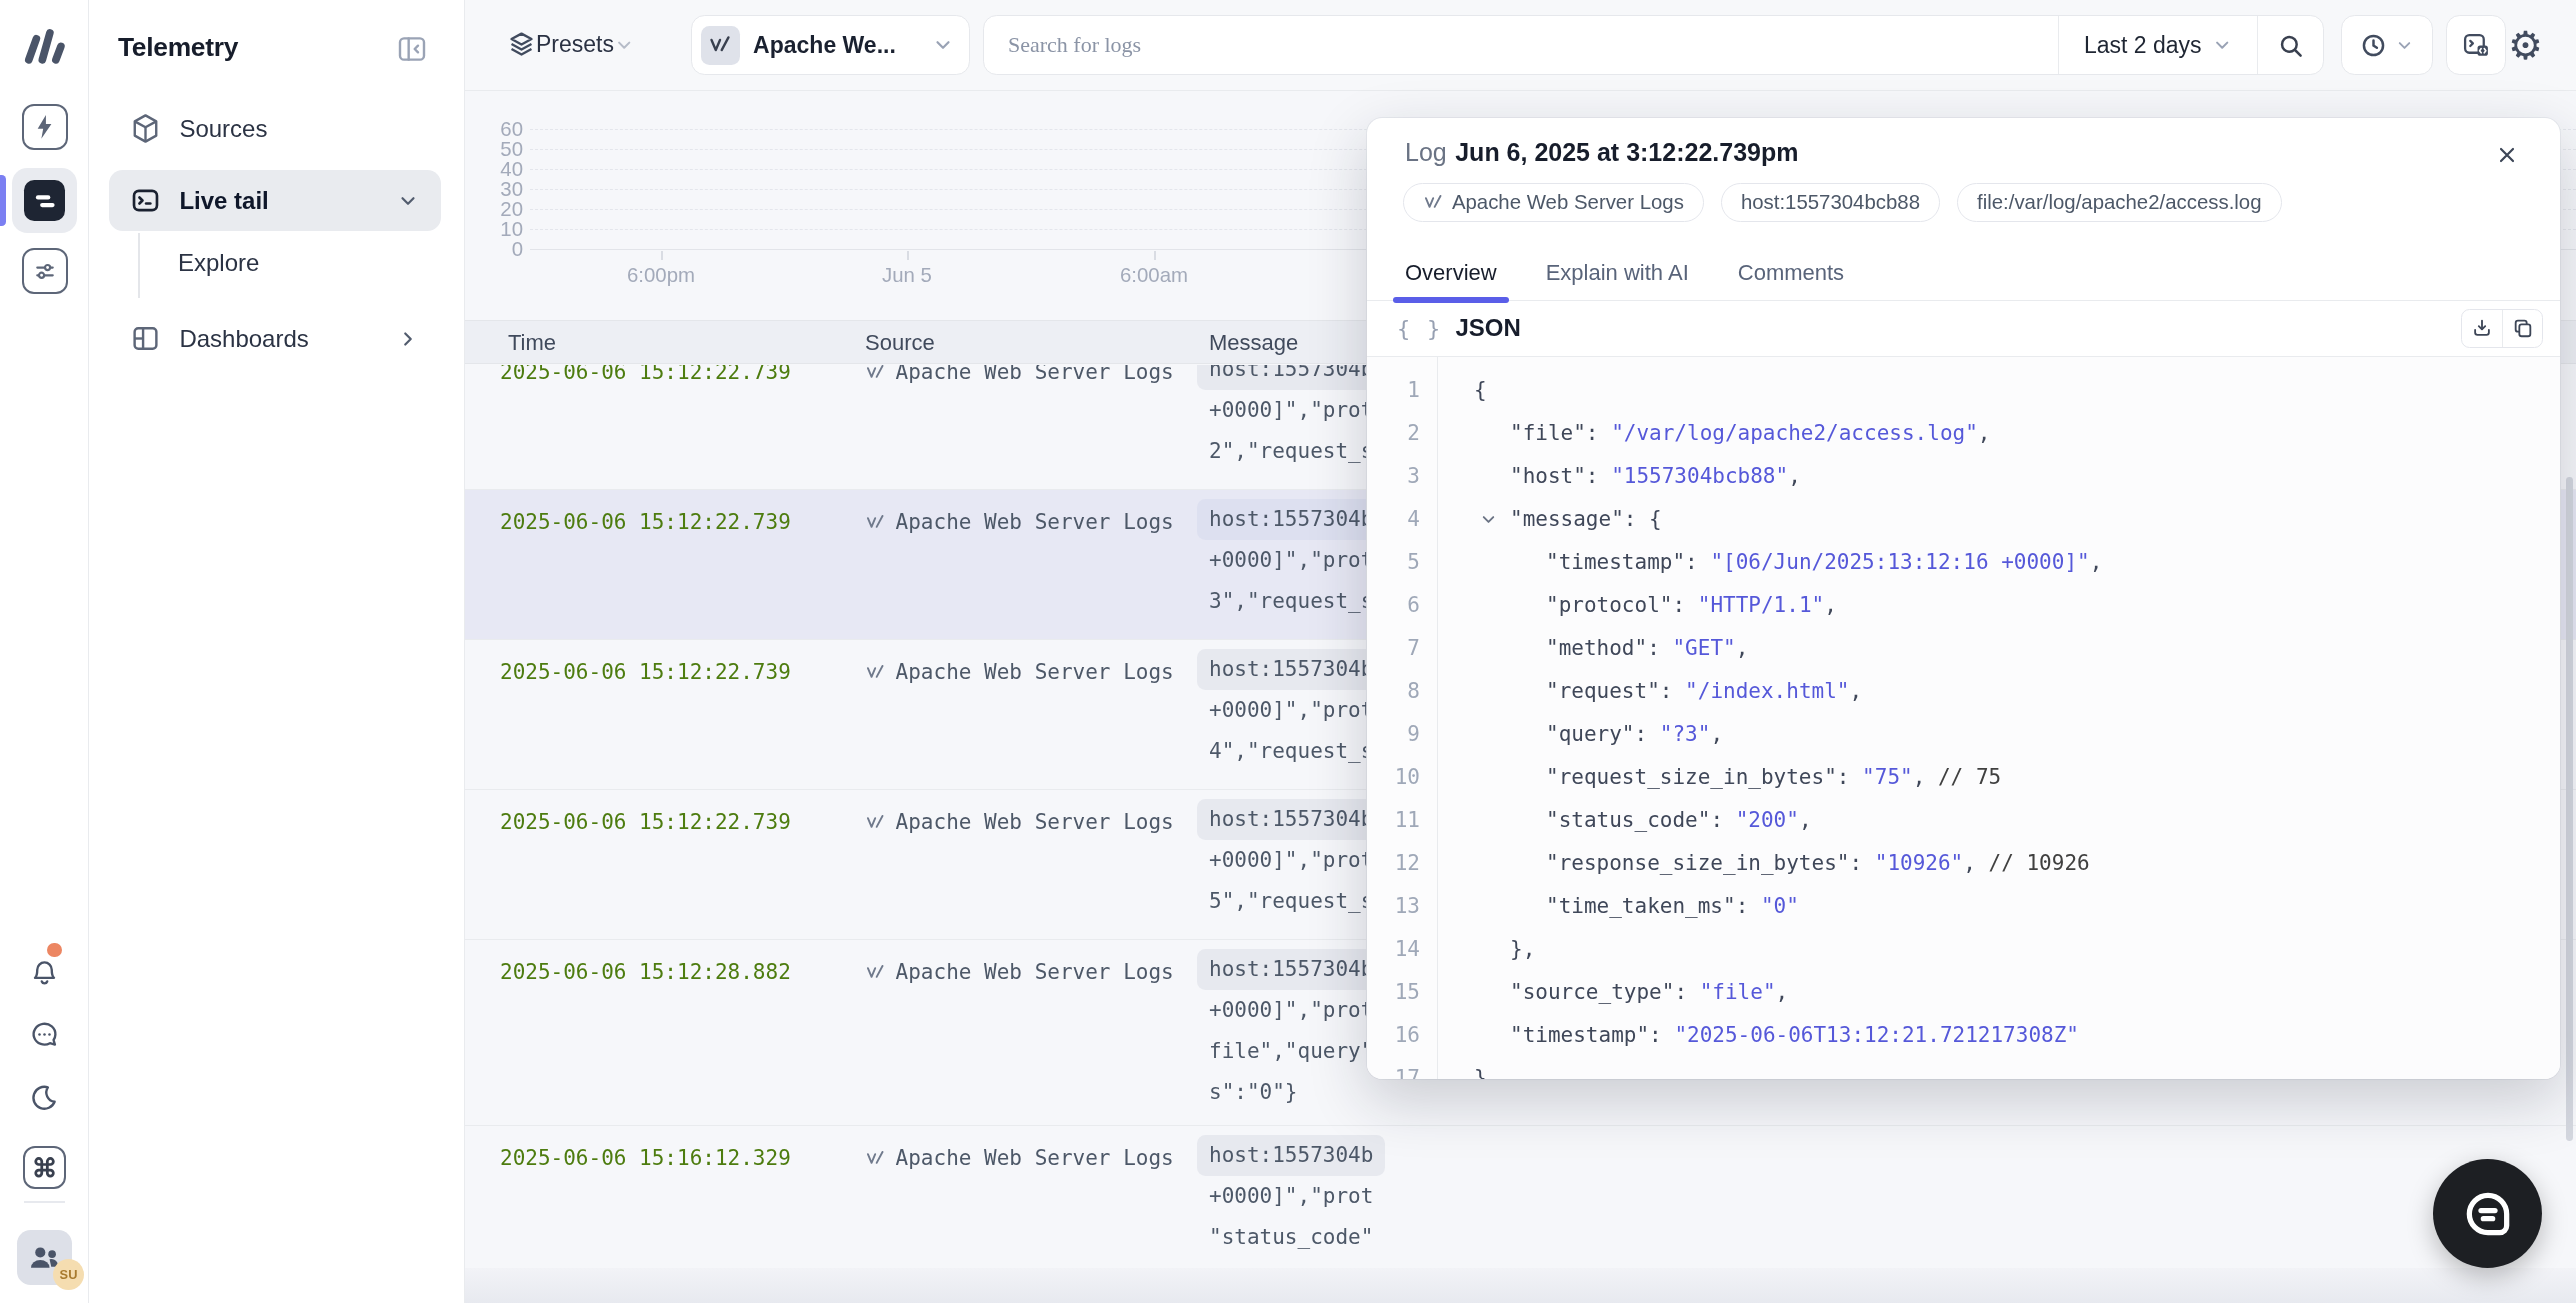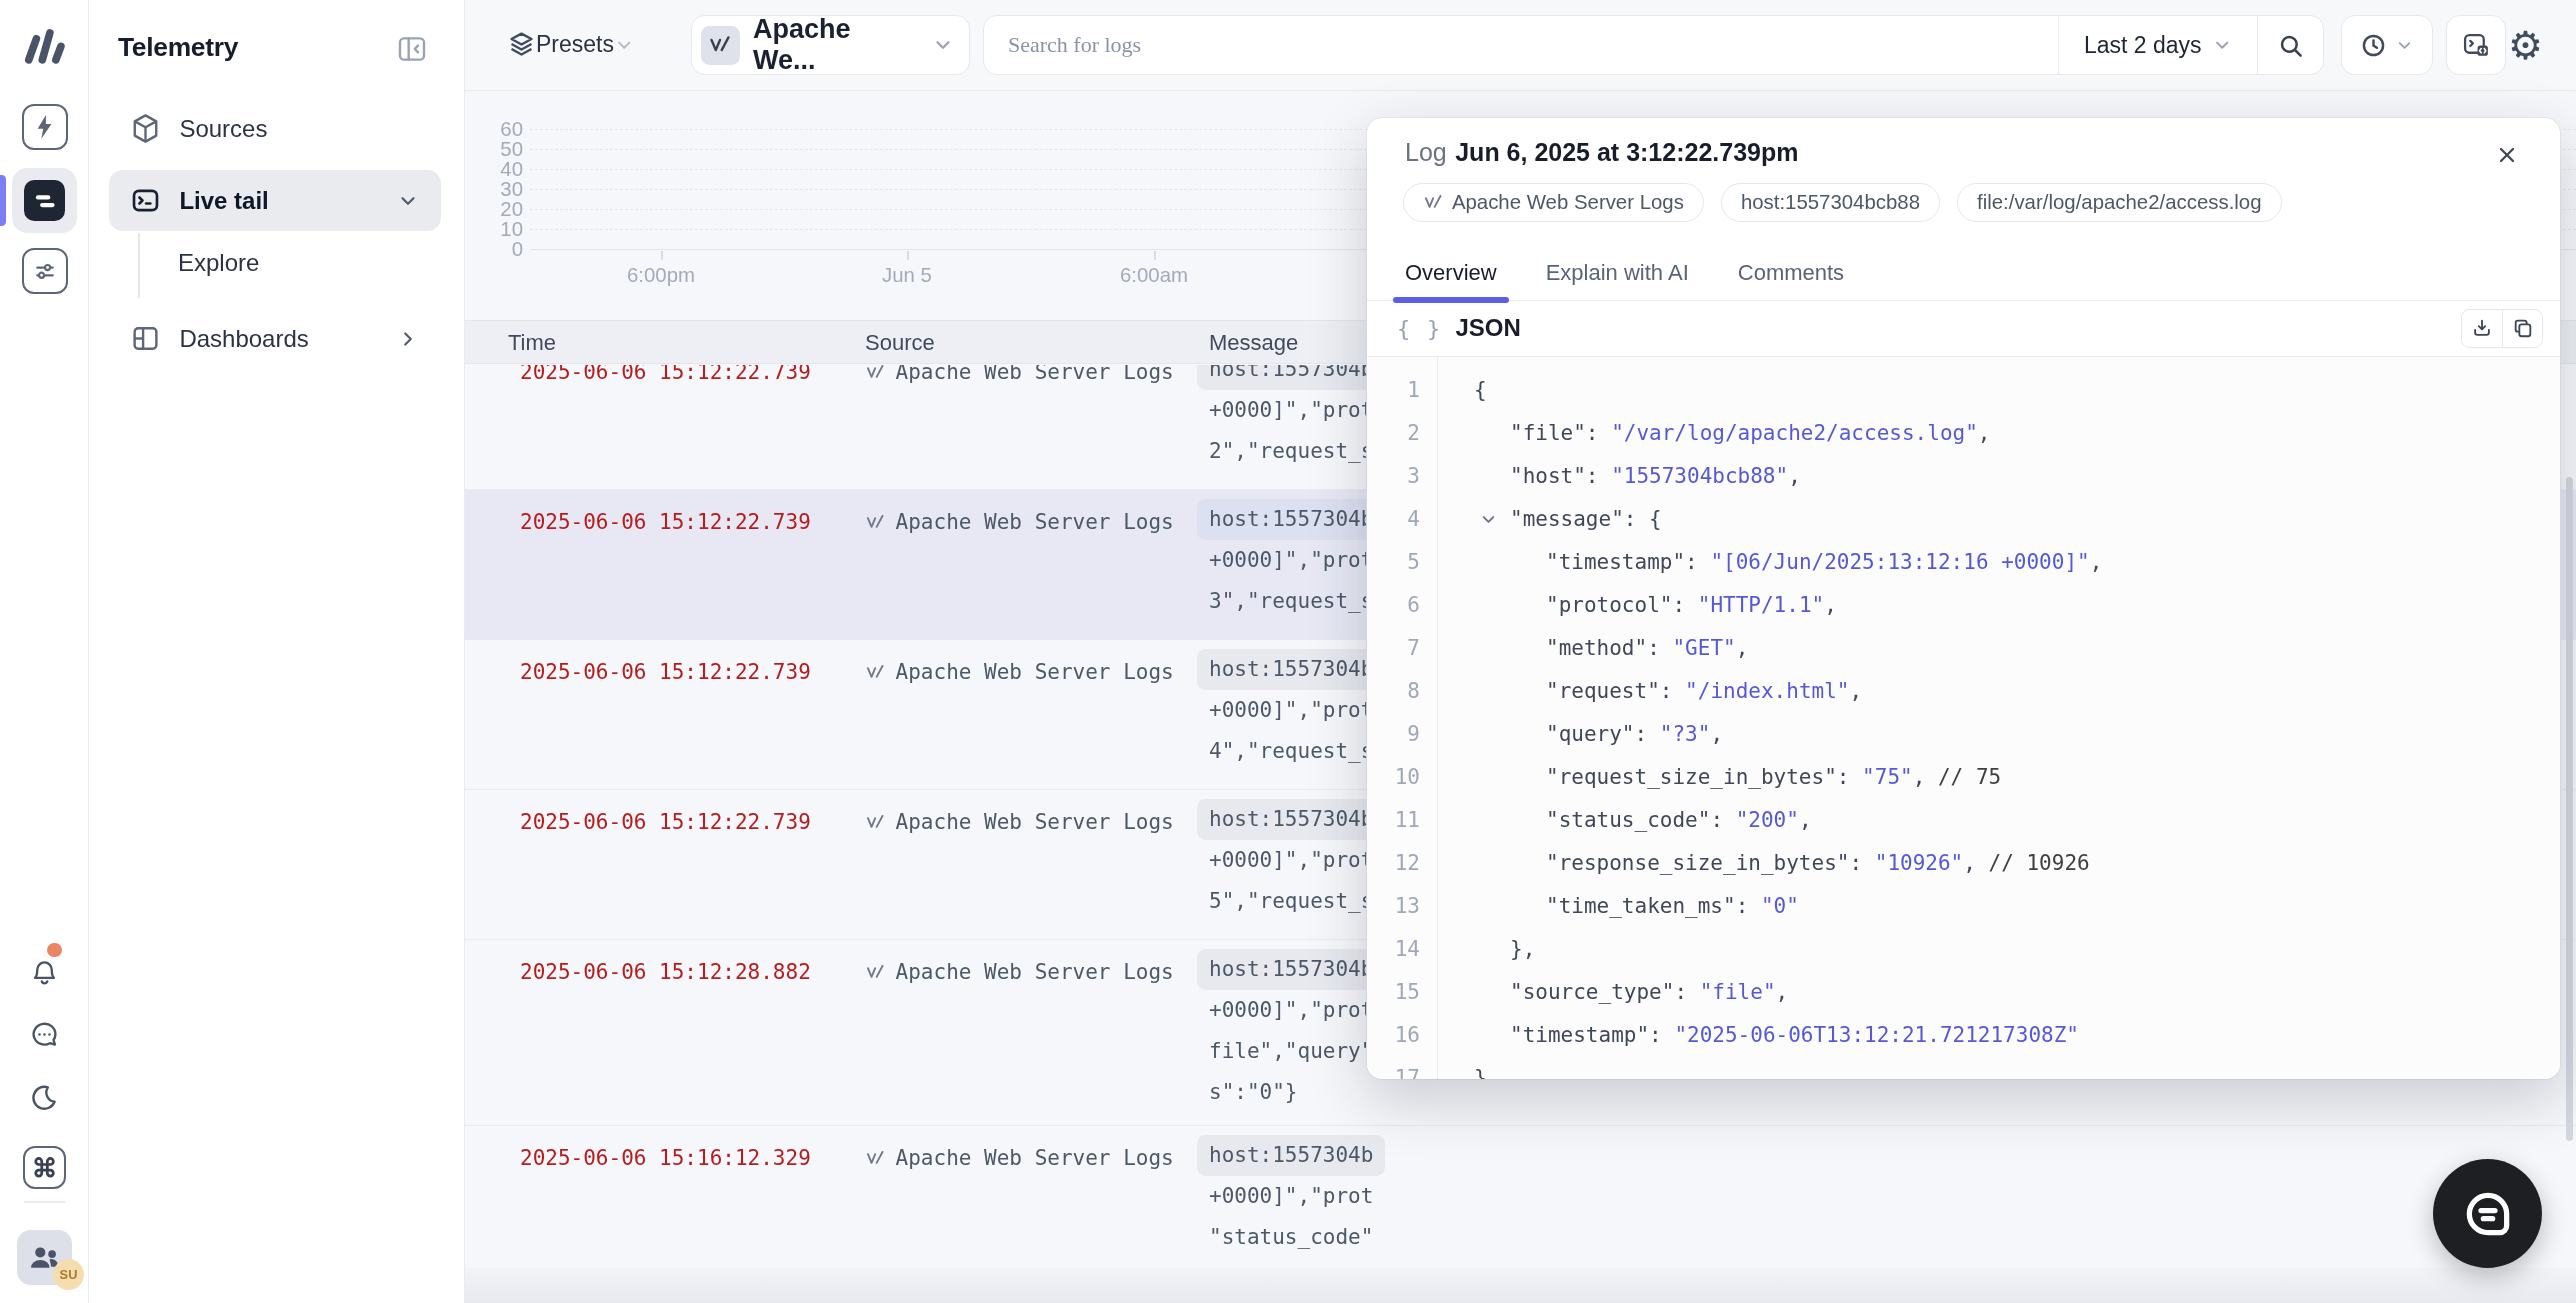--- a/index.html
+++ b/index.html
@@ -34,21 +34,21 @@
 
   
   .main { position:absolute; left:464px; top:0; width:2112px; height:1303px; background:#f6f7fa; }
 
   
   .topbar { position:absolute; left:0; top:0; width:2112px; height:91px; background:#f7f8fa; border-bottom:0.9px solid #e9ebee; }
   .tb-presets { position:absolute; left:43px; top:20.4px; height:49px; display:flex; align-items:center; gap:0; font-size:23px; font-weight:500; color:#2a3142; }
   .tb-box { position:absolute; top:15.3px; height:60px; background:#fff; border:0.9px solid #e6e8ec; border-radius:13.6px; display:flex; align-items:center; }
   .tb-dataset { left:227px; width:279px; padding:0 15.3px 0 8.5px; gap:13.6px; }
   .w-badge { width:39px; height:39px; background:#dfe2ea; border-radius:8.5px; display:flex; align-items:center; justify-content:center; }
-  .tb-dataset .lbl { font-size:27px; font-weight:600; color:#1a2130; flex:1; }
+  .tb-dataset .lbl { font-size:23px; font-weight:600; color:#1a2130; flex:1; }
   .tb-search { left:519px; width:1341px; }
   .tb-search input { flex:1; border:none; outline:none; background:transparent; font-family:Liberation Serif, serif; font-size:22px; color:#2a3142; padding:0 17px 0 24px; height:100%; }
   .tb-search input::placeholder { color:#8b94a6; }
   .tb-range { width:199px; height:100%; border-left:0.9px solid #e9ebee; display:flex; align-items:center; justify-content:center; gap:10.2px; font-size:23px; font-weight:500; color:#1f2633; }
   .tb-searchbtn { width:66px; height:100%; border-left:0.9px solid #e9ebee; display:flex; align-items:center; justify-content:center; }
   .tb-clock { left:1877px; width:92px; gap:8.5px; justify-content:center; }
   .tb-term { left:1982px; width:60px; justify-content:center; }
   .tb-gear { position:absolute; left:2044px; top:24px; }
 
   
@@ -60,21 +60,21 @@
   .xtick { position:absolute; top:122px; width:1.7px; height:8.5px; background:#d9dce3; }
   .xlabel { position:absolute; top:135px; width:136px; margin-left:-68px; text-align:center; font-size:20.4px; color:#a3aaba; }
 
   
   .tbl-header { position:absolute; left:0; top:320px; width:2112px; height:44px; background:#edeff4; border-top:0.9px solid #e4e6ea; border-bottom:0.9px solid #e4e6ea; font-size:22px; font-weight:500; color:#404a5c; }
   .tbl-header span { position:absolute; top:9.4px; }
   .log-rows { position:absolute; left:0; top:365px; width:2112px; height:903px; overflow:hidden; }
   .lrow { position:relative; height:150px; border-bottom:0.9px solid #e9ebee; font-family:"DejaVu Sans Mono", monospace; }
   .lrow.tall { height:186px; }
   .lrow.sel { background:#e7e8f4; }
-  .c-time { position:absolute; left:56px; top:20.4px; font-size:21px; color:#b91c1c; }
+  .c-time { position:absolute; left:36px; top:20.4px; font-size:21px; color:#4d7c0f; }
   .c-src { position:absolute; left:401px; top:20.4px; display:flex; align-items:center; gap:10.2px; font-size:21px; color:#4d5868; }
   .c-msg { position:absolute; left:745px; right:0; top:8.5px; font-size:21px; color:#4d5868; }
   .c-msg .mline { line-height:41px; white-space:pre; }
   .c-msg .mline.chip { background:#e7e9ef; border-radius:8.5px; padding:0 12px; margin-left:-12px; width:max-content; }
   .lrow.sel .mline.chip { background:#dde0f0; }
   .tbl-fade { position:absolute; left:0; top:1268px; width:2112px; height:36px; background:linear-gradient(#f2f3f7,#e7e9ef); }
 
   
   .panel { position:absolute; left:1367px; top:118px; width:1193px; height:961px; background:#fff; border-radius:15.3px; box-shadow:0 20.4px 60px rgba(25,31,48,.20), 0 0 0 0.9px #e9ebf0; z-index:20; overflow:hidden; }
   .p-head { position:absolute; left:38px; top:20.4px; font-size:25px; color:#171d2b; font-weight:600; }

